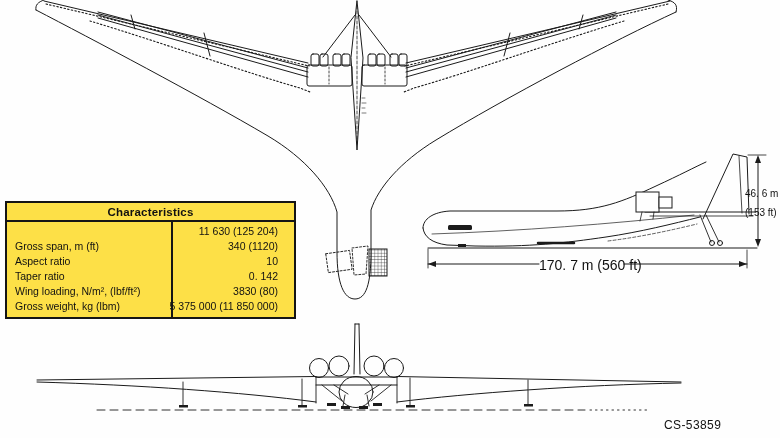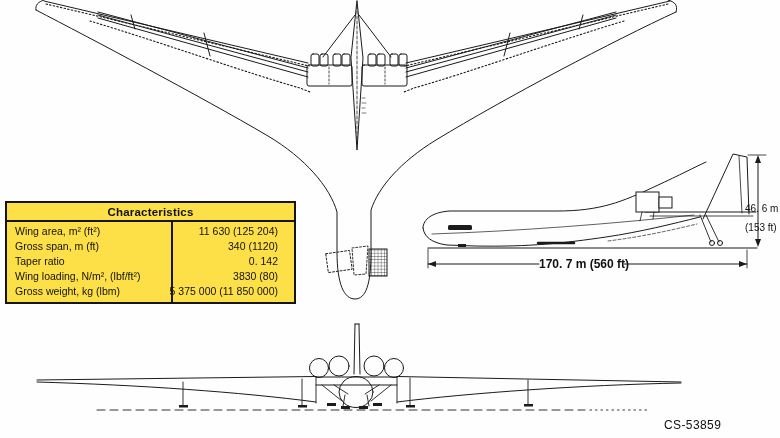--- a/index.html
+++ b/index.html
@@ -20,25 +20,25 @@
   }
   .tbl-body{position:relative;padding:2px 0 3px;}
   .tbl-body::after{
     content:"";position:absolute;left:164px;top:0;bottom:0;width:1.5px;background:#151515;
   }
   .tbl-row{display:flex;height:15px;line-height:15px;}
   .tbl-row .lbl{width:164px;padding-left:8px;white-space:nowrap;box-sizing:border-box;}
   .tbl-row .val{flex:1;text-align:right;padding-right:16px;white-space:nowrap;}
   
   .dim-height{
-    position:absolute;left:745px;top:184px;font-size:10px;line-height:19px;white-space:nowrap;margin-top:15px;
+    position:absolute;left:745px;top:184px;font-size:10px;line-height:19px;white-space:nowrap;
   }
   .dim-length{
     position:absolute;left:539px;top:257px;width:86px;text-align:center;
-    font-size:12px;white-space:nowrap;font-weight:bold;
+    font-size:14px;white-space:nowrap;
   }
   .fig-code{
     position:absolute;left:664px;top:418px;font-size:12px;letter-spacing:.4px;white-space:nowrap;
   }
 </style>
 </head>
 <body>
 
 <div class="stage">
 
@@ -192,26 +192,29 @@
       </g>
       <path stroke-width="0.9" d="M97,410 L585,410" stroke-dasharray="8,5"></path>
       <path stroke-width="0.9" d="M590,410 L648,410" stroke-dasharray="1.5,4"></path>
     </g>
   </svg>
 
   <div class="char-table">
     <div class="tbl-header">Characteristics</div>
     <div class="tbl-body">
       <div class="tbl-row">
-        <span class="lbl">Wing area, m² (ft²)</span>
         <span class="val">11 630 (125 204)</span>
       </div>
       <div class="tbl-row">
         <span class="lbl">Gross span, m (ft)</span>
         <span class="val">340 (1120)</span>
+      </div>
+      <div class="tbl-row">
+        <span class="lbl">Aspect ratio</span>
+        <span class="val">10</span>
       </div>
       <div class="tbl-row">
         <span class="lbl">Taper ratio</span>
         <span class="val">0. 142</span>
       </div>
       <div class="tbl-row">
         <span class="lbl">Wing loading, N/m², (lbf/ft²)</span>
         <span class="val">3830 (80)</span>
       </div>
       <div class="tbl-row">

